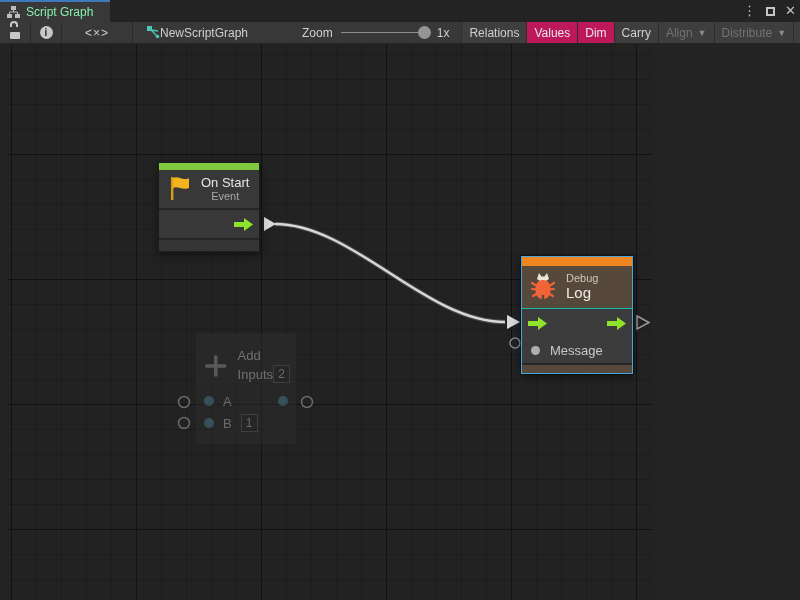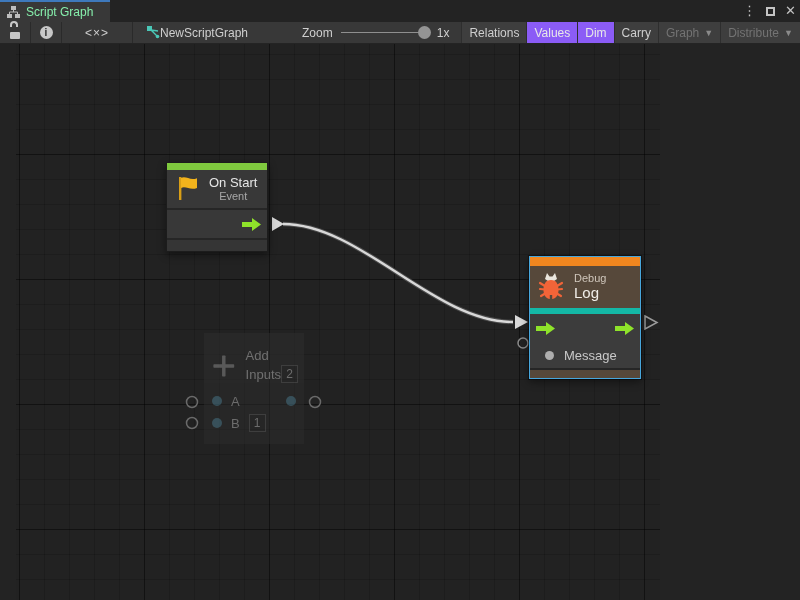--- a/index.html
+++ b/index.html
@@ -27,26 +27,26 @@
   .info-circle { width:13px; height:13px; border-radius:50%; background:#c8c8c8; color:#2a2a2a;
                  font-size:10px; font-weight:bold; display:flex; align-items:center; justify-content:center; }
   .code-btn { width:70px; justify-content:center; color:#cfcfcf; letter-spacing:1px; }
   .graphname { display:flex; align-items:center; padding:0 12px 0 14px; }
   .zoomarea { display:flex; align-items:center; gap:8px; padding-left:42px; }
   .zoomtrack { width:88px; height:1px; background:#8f8f8f; position:relative; }
   .zoomknob { position:absolute; right:-2px; top:-6px; width:13px; height:13px; border-radius:50%; background:#949494; }
   .tbuttons { display:flex; align-items:stretch; margin-left:12px; }
   .tbtn { display:flex; align-items:center; padding:0 7px; background:#3e3e3e; border-left:1px solid #2e2e2e;
           white-space:nowrap; cursor:default; }
-  .tbtn.active { background:#8b5cf6; color:#e8e8e8; }
+  .tbtn.active { background:#be185d; color:#e8e8e8; }
   .tbtn.disabled { color:#737373; }
   .dd-arrow { font-size:9px; margin-left:5px; color:#8a8a8a; }
 
   
-  .canvas { position:absolute; left:16px; top:44px; width:644px; height:556px; background-color:#222222;
+  .canvas { position:absolute; left:8px; top:44px; width:644px; height:556px; background-color:#222222;
     background-image:
       linear-gradient(rgba(0,0,0,0.38) 1px, transparent 1px),
       linear-gradient(90deg, rgba(0,0,0,0.38) 1px, transparent 1px),
       linear-gradient(rgba(0,0,0,0.16) 1px, transparent 1px),
       linear-gradient(90deg, rgba(0,0,0,0.16) 1px, transparent 1px);
     background-size:125px 125px,125px 125px,25px 25px,25px 25px;
     background-position:3px -15px,3px -15px,3px 10px,3px 10px; }
   .wires { position:absolute; left:0; top:0; width:800px; height:556px; z-index:1; }
 
   .node { position:absolute; z-index:2; box-shadow:0 3px 8px rgba(0,0,0,0.45); }
@@ -60,25 +60,25 @@
   .nh-sub { color:#a8a8a8; font-size:11px;text-align:center; }
   .n-onstart .nports { height:30px; display:flex; align-items:center; justify-content:flex-end;
                        padding-right:6px; border-bottom:2px solid #262626; }
   .nfooter { height:11px; background:#353535; }
 
   
   .n-debug { left:513px; top:212px; width:112px; border:1px solid #47a6dc; background:#3c3c3c;
              box-shadow:0 0 0 1px rgba(0,0,0,0.4), 0 3px 8px rgba(0,0,0,0.45); }
   .accentbar-orange { height:9px; background:#f0861f; }
   .n-debug .nhead { display:flex; align-items:center; gap:9px; padding:5px 8px 6px 7px;
-                    background:#56483a; border-bottom:6px solid #14b8a6; }
+                    background:#56483a; border-bottom:1px solid #14b8a6; }
   .n-debug .nh-sub { color:#cfc6bb; }
   .n-debug .nh-title { font-size:15px; color:#f0ede8; }
   .n-debug .exec-row { height:28px; display:flex; align-items:center; justify-content:space-between; padding:0 6px; }
-  .n-debug .msg-row { height:26px; display:flex; align-items:center; gap:10px; padding:0 0 0 9px;margin-left:6px; }
+  .n-debug .msg-row { height:26px; display:flex; align-items:center; gap:10px; padding:0 0 0 9px; }
   .msg-dot { width:9px; height:9px; border-radius:50%; background:#aeaeae; }
   .msg-label { color:#c9c9c9; font-size:13px; }
   .n-debug .nfooter { height:10px; background:#56483a; border-top:2px solid #262626; }
 
   
   .n-add { left:188px; top:289px; width:100px; box-shadow:none; opacity:0.5; }
   .n-add .nhead { height:50px; background:#2f2f2f; display:flex; align-items:flex-end; gap:10px; padding:0 6px 0 8px; }
   .n-add .nh-title { color:#bdbdbd; }
   .inputs-line { display:flex; align-items:center; color:#bdbdbd; font-size:13px; }
   .mini-field { min-width:17px; height:18px; border:1px solid #5a5a5a; background:#2a2a2a; color:#b5b5b5;
@@ -145,21 +145,21 @@
       <span class="zoomknob"></span>
     </span>
     <span>1x</span>
   </div>
   <div class="tbuttons">
     <span class="tbtn">Relations</span>
     <span class="tbtn active">Values</span>
     <span class="tbtn active">Dim</span>
     <span class="tbtn">Carry</span>
     <span class="tbtn disabled">
-      <span>Graph</span>
+      <span>Align</span>
       <span class="dd-arrow">▼</span>
     </span>
     <span class="tbtn disabled">
       <span>Distribute</span>
       <span class="dd-arrow">▼</span>
     </span>
     <span class="tbtn">Overview</span>
 
   </div>
 </div>

